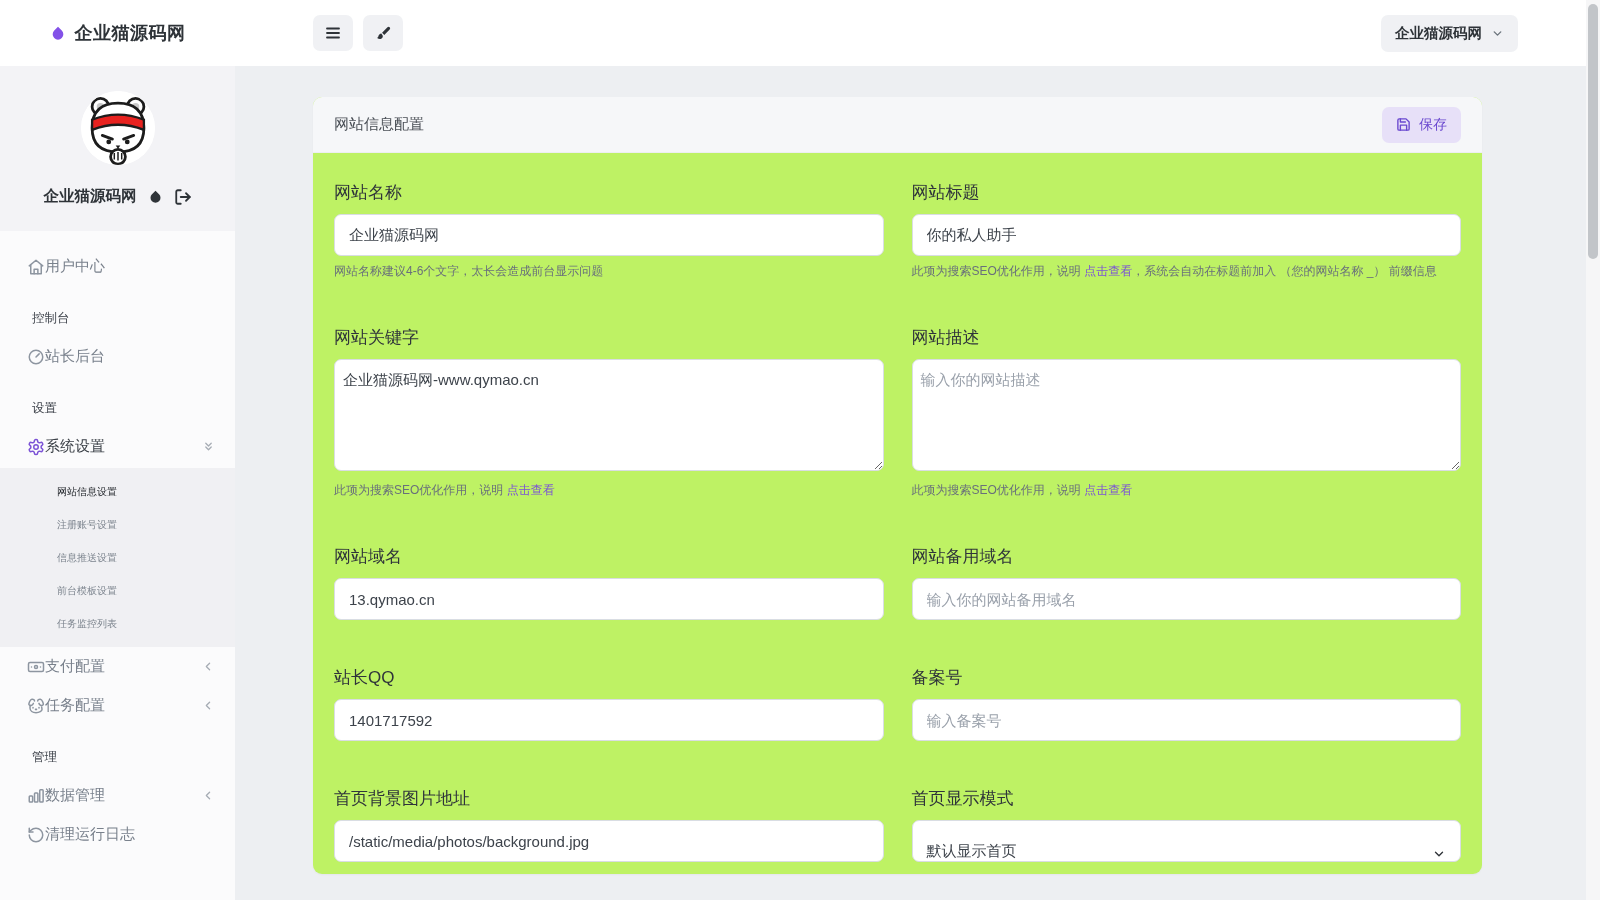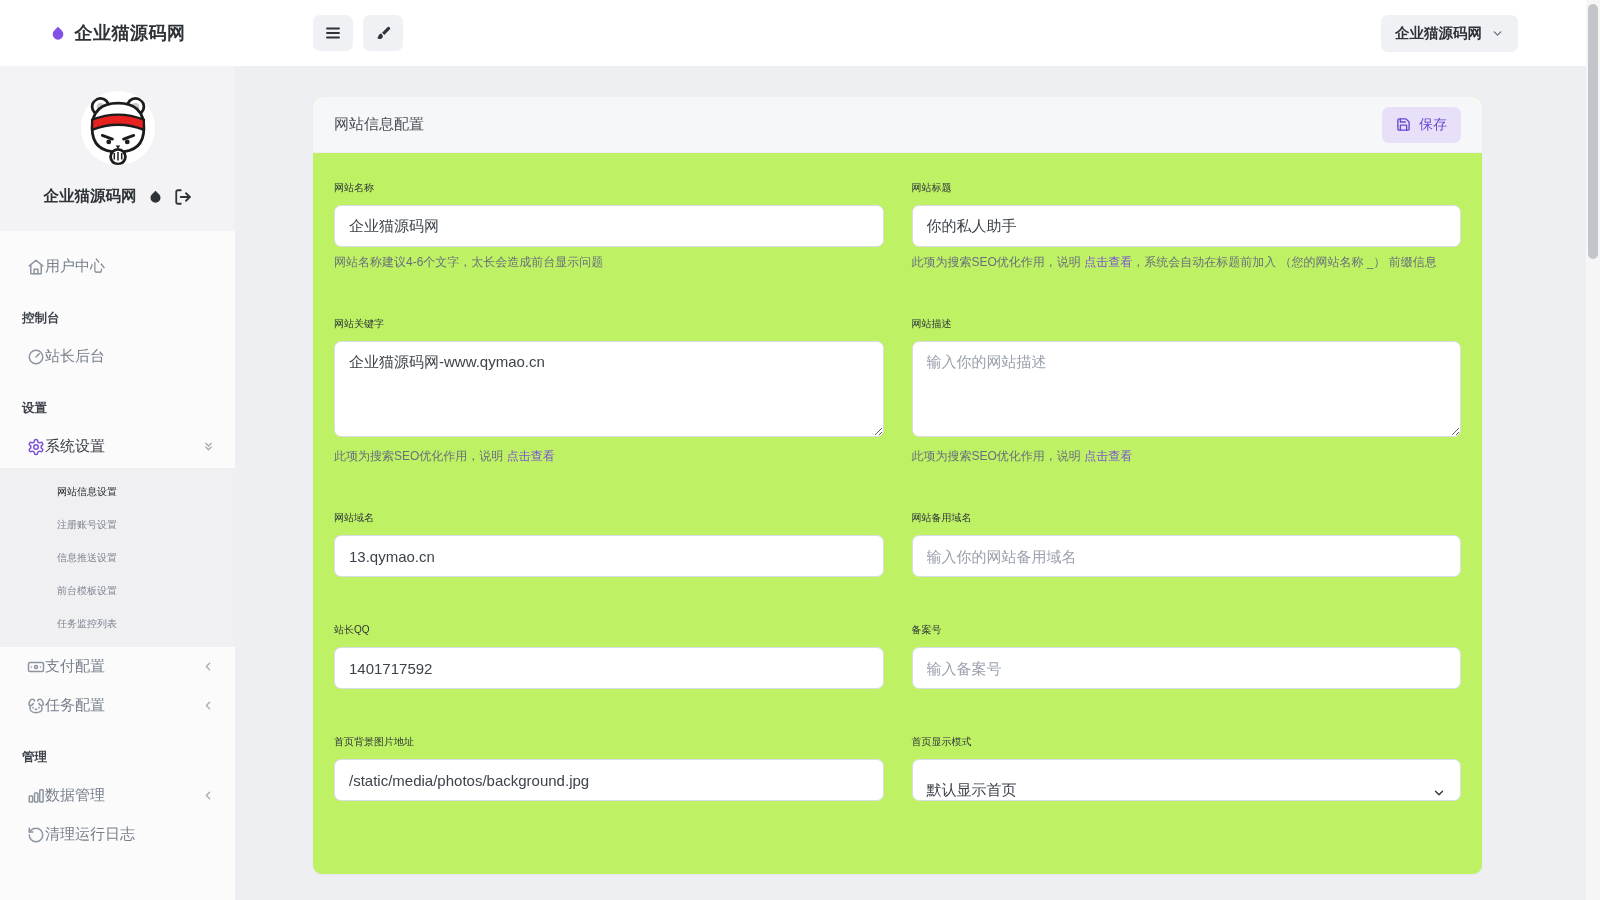--- a/index.html
+++ b/index.html
@@ -20,41 +20,41 @@
   .scrollbar{position:absolute;top:0;right:0;width:14px;height:900px;background:#f6f6f7;z-index:30}
   .scroll-thumb{position:absolute;top:4px;left:2px;width:10px;height:255px;background:#c2c5c9;border-radius:6px}
   
   .sidebar{position:absolute;top:66px;left:0;width:235px;height:834px;background:#fbfbfc;overflow:hidden}
   .profile{background:#f3f3f6;padding:25px 0 24px;text-align:center}
   .avatar{width:74px;height:74px;border-radius:50%;background:#fff;margin:0 auto;overflow:hidden}
   .pname-row{margin-top:21px;display:flex;align-items:center;justify-content:center;gap:11px;color:#2e3338}
   .pname{font-size:15.5px;font-weight:700}
   .picon{display:flex;color:#2e3338;cursor:pointer}
   .nav{padding-top:16px}
-  .section-label{font-size:12.5px;font-weight:700;color:#3e434b;padding:24px 22px 10px}
+  .section-label{font-size:12.5px;font-weight:400;color:#3e434b;padding:24px 32px 10px}
   .nav-item{display:flex;align-items:center;gap:0;padding:10px 20px 10px 27px;font-size:15px;color:#79818c;cursor:pointer}
   .nav-item .nico{display:flex;color:#8d95a0}
   .nav-item.accent-ico .nico{color:#7b52d6}
   .nav-item.dark-label{color:#3b4047}
   .nav-item .chev{margin-left:auto;display:flex;color:#a6acb4}
   .subnav{background:#f0f0f3;padding:7px 0;margin-top:2px}
   .sub-item{padding:9.5px 20px 9.5px 57px;font-size:10px;color:#7c848e;cursor:pointer}
   .sub-item.active{color:#23272c}
   
   .main{position:absolute;top:66px;left:235px;right:0;bottom:0;padding:31px 118px 0 78px}
   .card{background:#bef264;border-radius:9px;height:777px;box-shadow:0 1px 2px rgba(30,35,40,.04);overflow:hidden}
   .card-head{display:flex;align-items:center;justify-content:space-between;background:#f6f7f9;border-bottom:1px solid #edeff2;padding:14px 21px;height:56px}
   .card-title{font-size:15px;color:#4a4f56}
   .save-btn{display:flex;align-items:center;gap:8px;background:#e7e0f8;color:#6a48cf;border:none;border-radius:7px;padding:9px 14px;font-size:14px;cursor:pointer;font-family:Liberation Serif, serif}
   .card-body{padding:28px 21px}
   .form-grid{display:grid;grid-template-columns:1fr 1fr;column-gap:28px;row-gap:46px}
-  .group label{display:block;font-size:10px;color:#2f343a;margin-bottom:10px}
+  .group label{display:block;font-size:17px;color:#2f343a;margin-bottom:10px}
   .ctl{width:100%;height:42px;border:1px solid #d9dde3;border-radius:7px;padding:0 14px;font-size:15px;color:#3d434b;background:#fff;font-family:inherit;outline:none}
   .ctl::placeholder{color:#9aa1ab}
-  textarea.ctl{height:96px;padding:9px 14px;resize:both;line-height:1.5}
+  textarea.ctl{height:112px;padding:9px 8px;resize:both;line-height:1.5}
   .select{display:flex;align-items:flex-end;justify-content:space-between;cursor:pointer}
   .select .chev-dn{color:#32363b}
   .help{font-size:12px;color:#69707b;margin-top:7px;white-space:nowrap}
   .hlink{color:#7b52d6;cursor:pointer;text-decoration:none}
   svg{display:block}
 </style>
 </head>
 <body>
 
 <div class="header">

